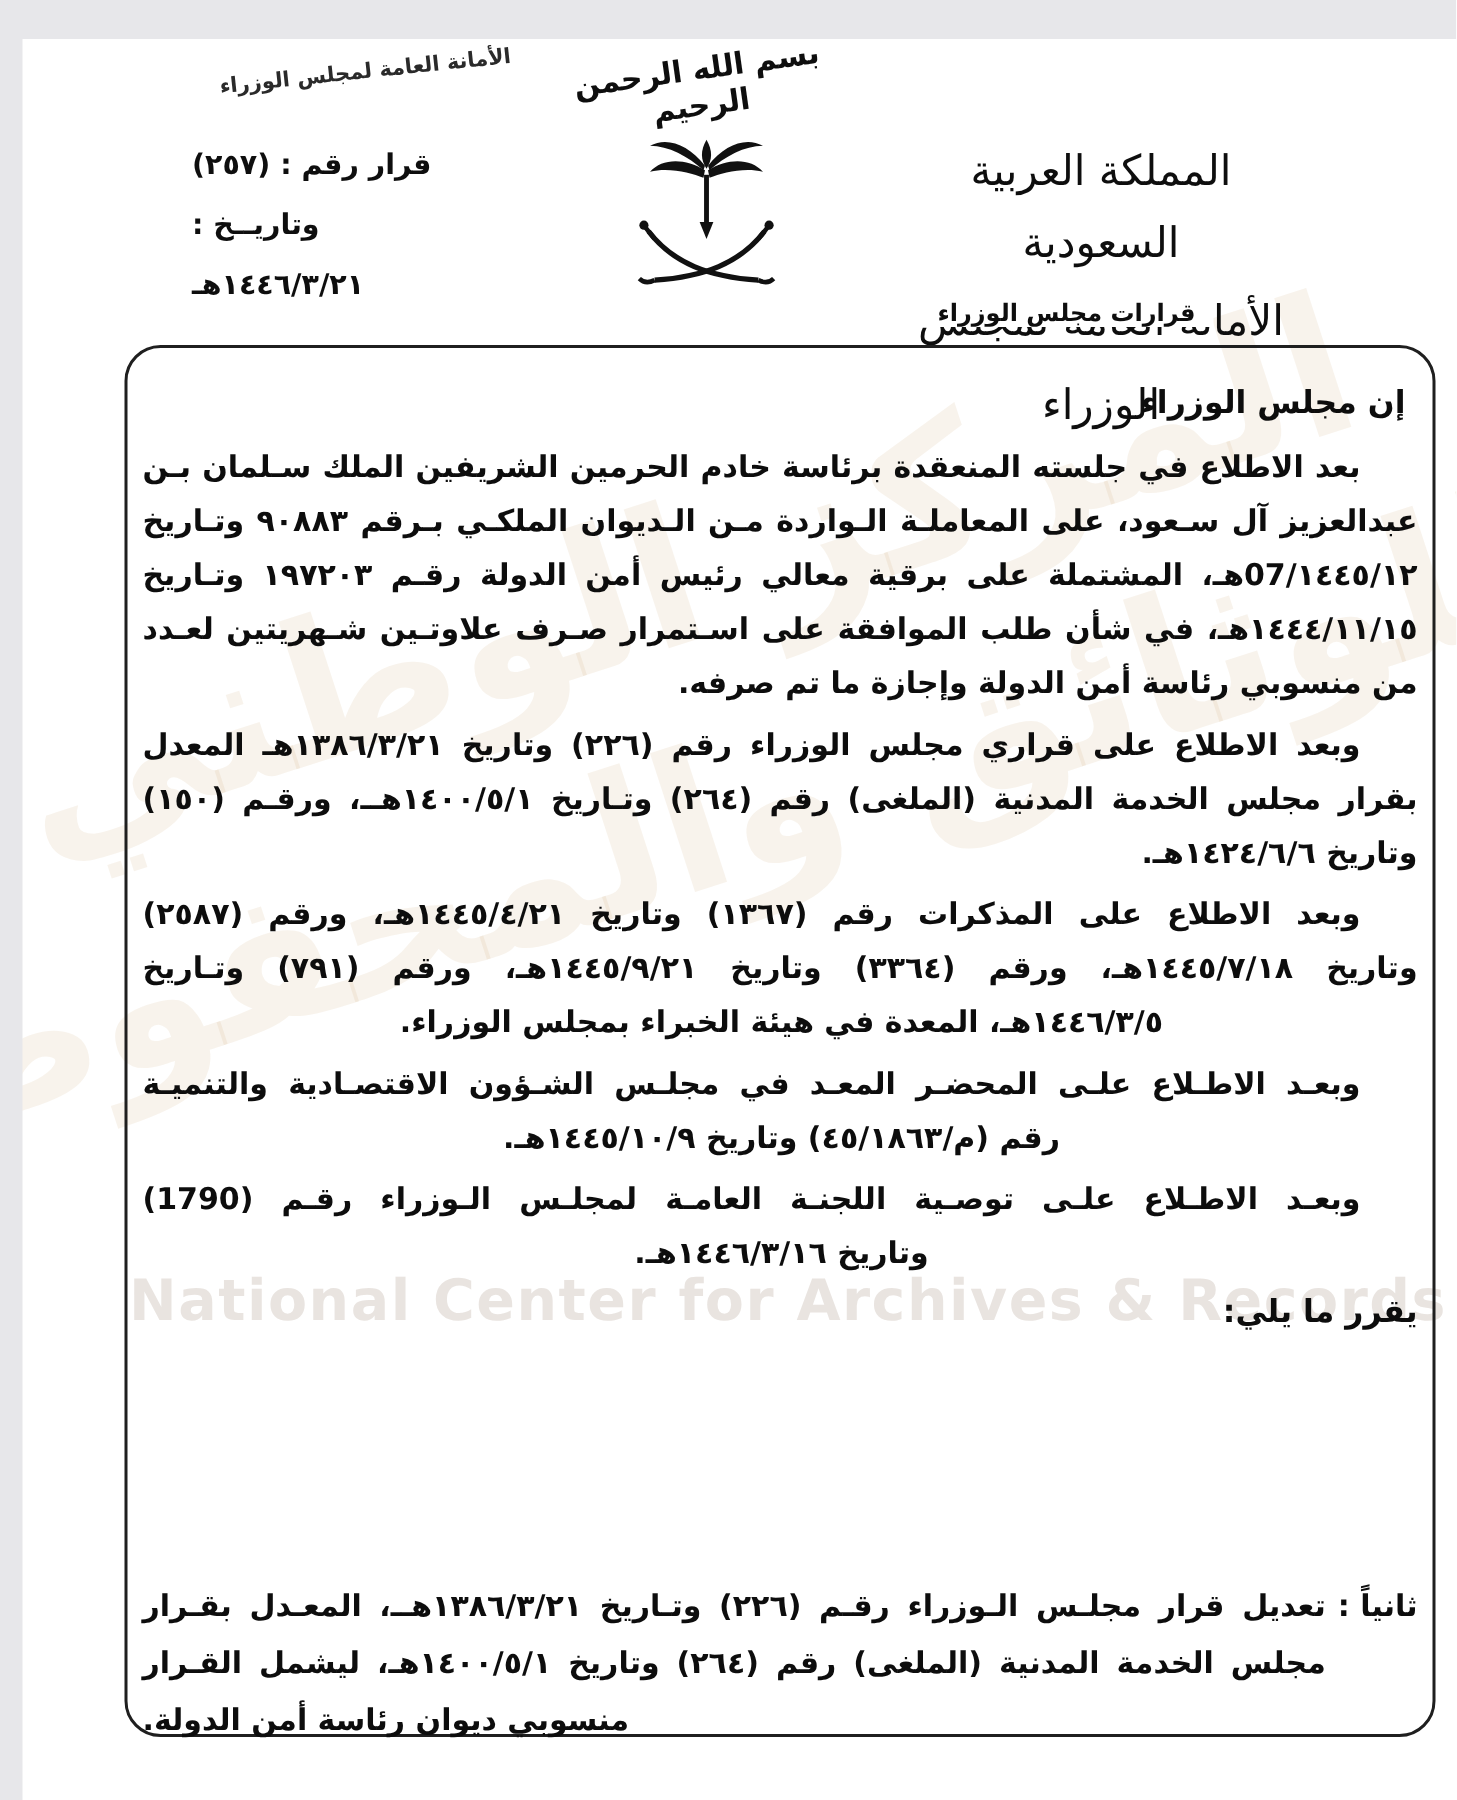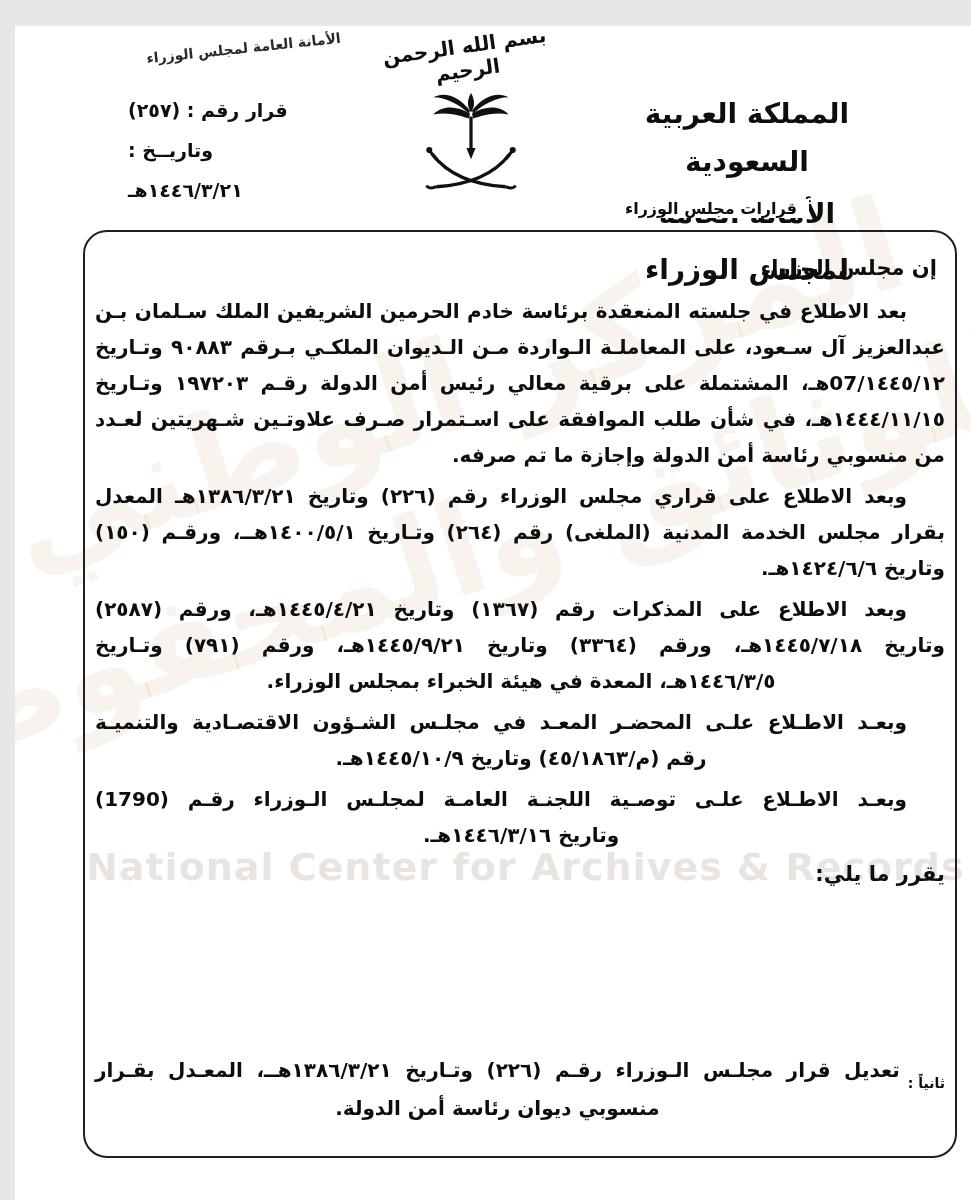--- a/index.html
+++ b/index.html
@@ -20,46 +20,46 @@
          color:rgba(196,184,174,0.38);white-space:nowrap;pointer-events:none;}
 
   
   .stamp{position:absolute;left:146px;top:40px;transform:rotate(-6deg);
          font-size:14px;font-weight:bold;color:#2a2a2a;direction:rtl;white-space:nowrap;z-index:2;}
   .num-block{position:absolute;left:128px;top:90px;width:182px;direction:rtl;
              font-size:19px;font-weight:bold;line-height:40px;text-align:left;z-index:2;}
   .bismillah{position:absolute;left:376px;top:34px;width:180px;transform:rotate(-8deg);
              direction:rtl;text-align:center;font-size:20px;font-weight:bold;z-index:2;}
   .emblem{position:absolute;left:420px;top:86px;width:102px;height:116px;z-index:2;}
-  .king-block{position:absolute;right:84px;top:90px;width:280px;direction:rtl;text-align:center;
-              font-weight:bold;z-index:2;}
+  .king-block{position:absolute;right:97px;top:90px;width:280px;direction:rtl;text-align:center;
+              font-weight:normal;z-index:2;}
   .king-block .l1{font-size:28px;line-height:48px;}
   .king-block .l2{font-size:28px;line-height:56px;}
   .banner{position:absolute;right:162px;top:199px;background:#fff;padding:0 12px;
           direction:rtl;font-size:16px;font-weight:bold;z-index:3;white-space:nowrap;}
 
   
   .dbox{position:absolute;left:83px;top:230px;width:874px;height:928px;
         border:2px solid #1f1f1f;border-radius:24px;box-sizing:border-box;
         background:transparent;z-index:2;padding:16px 10px 8px 10px;}
   .content{direction:rtl;font-weight:bold;font-size:20px;color:#0d0d0d;}
   .opening{direction:rtl;text-align:right;font-size:21px;font-weight:bold;
            padding-right:8px;line-height:40px;margin-bottom:2px;}
   .bline{direction:rtl;line-height:36px;font-size:20px;font-weight:bold;}
   .al-justify{text-align:justify;text-align-last:justify;}
   .al-right{text-align:right;}
   .al-left{text-align:center;padding-left:2px;}
   .al-left-indented{text-align:right;padding-left:88px;}
-  .al-center{text-align:center;}
+  .al-center{text-align:left;}
   .ind{padding-right:38px;}
   .pfirst{margin-top:5px;}
   .decides{direction:rtl;text-align:right;font-size:21px;font-weight:bold;line-height:38px;margin-top:2px;}
   .gap{height:158px;}
   .second{display:flex;direction:rtl;margin-top:0;}
-  .second .lbl{flex:0 0 auto;font-size:14px;font-weight:bold;line-height:38px;white-space:nowrap;padding-left:8px;margin-top:13px;}
+  .second .lbl{flex:0 0 auto;font-size:20px;font-weight:bold;line-height:38px;white-space:nowrap;padding-left:8px;}
   .second .slines{flex:1 1 auto;}
   .second .bline{line-height:38px;}
 </style>
 </head>
 <body>
 
 <div id="stage">
 
   <div class="page"></div>
 
@@ -131,20 +131,21 @@
         </div>
 
       <div class="decides">يقرر ما يلي:</div>
 
       <div class="gap"></div>
 
       <div class="second">
         <div class="lbl">ثانياً :</div>
         <div class="slines">
             <div class="bline al-justify">تعديل قرار مجلـس الـوزراء رقـم (٢٢٦) وتـاريخ ١٣٨٦/٣/٢١هــ، المعـدل بقـرار</div>
+            <div class="bline al-justify">مجلس الخدمة المدنية (الملغى) رقم (٢٦٤) وتاريخ ١٤٠٠/٥/١هـ، ليشمل القـرار</div>
             <div class="bline al-center">منسوبي ديوان رئاسة أمن الدولة.</div>
           </div>
       </div>
     </div>
   </div>
 
   <div class="edge-top"></div>
   <div class="edge-left"></div>
 
 </div>

